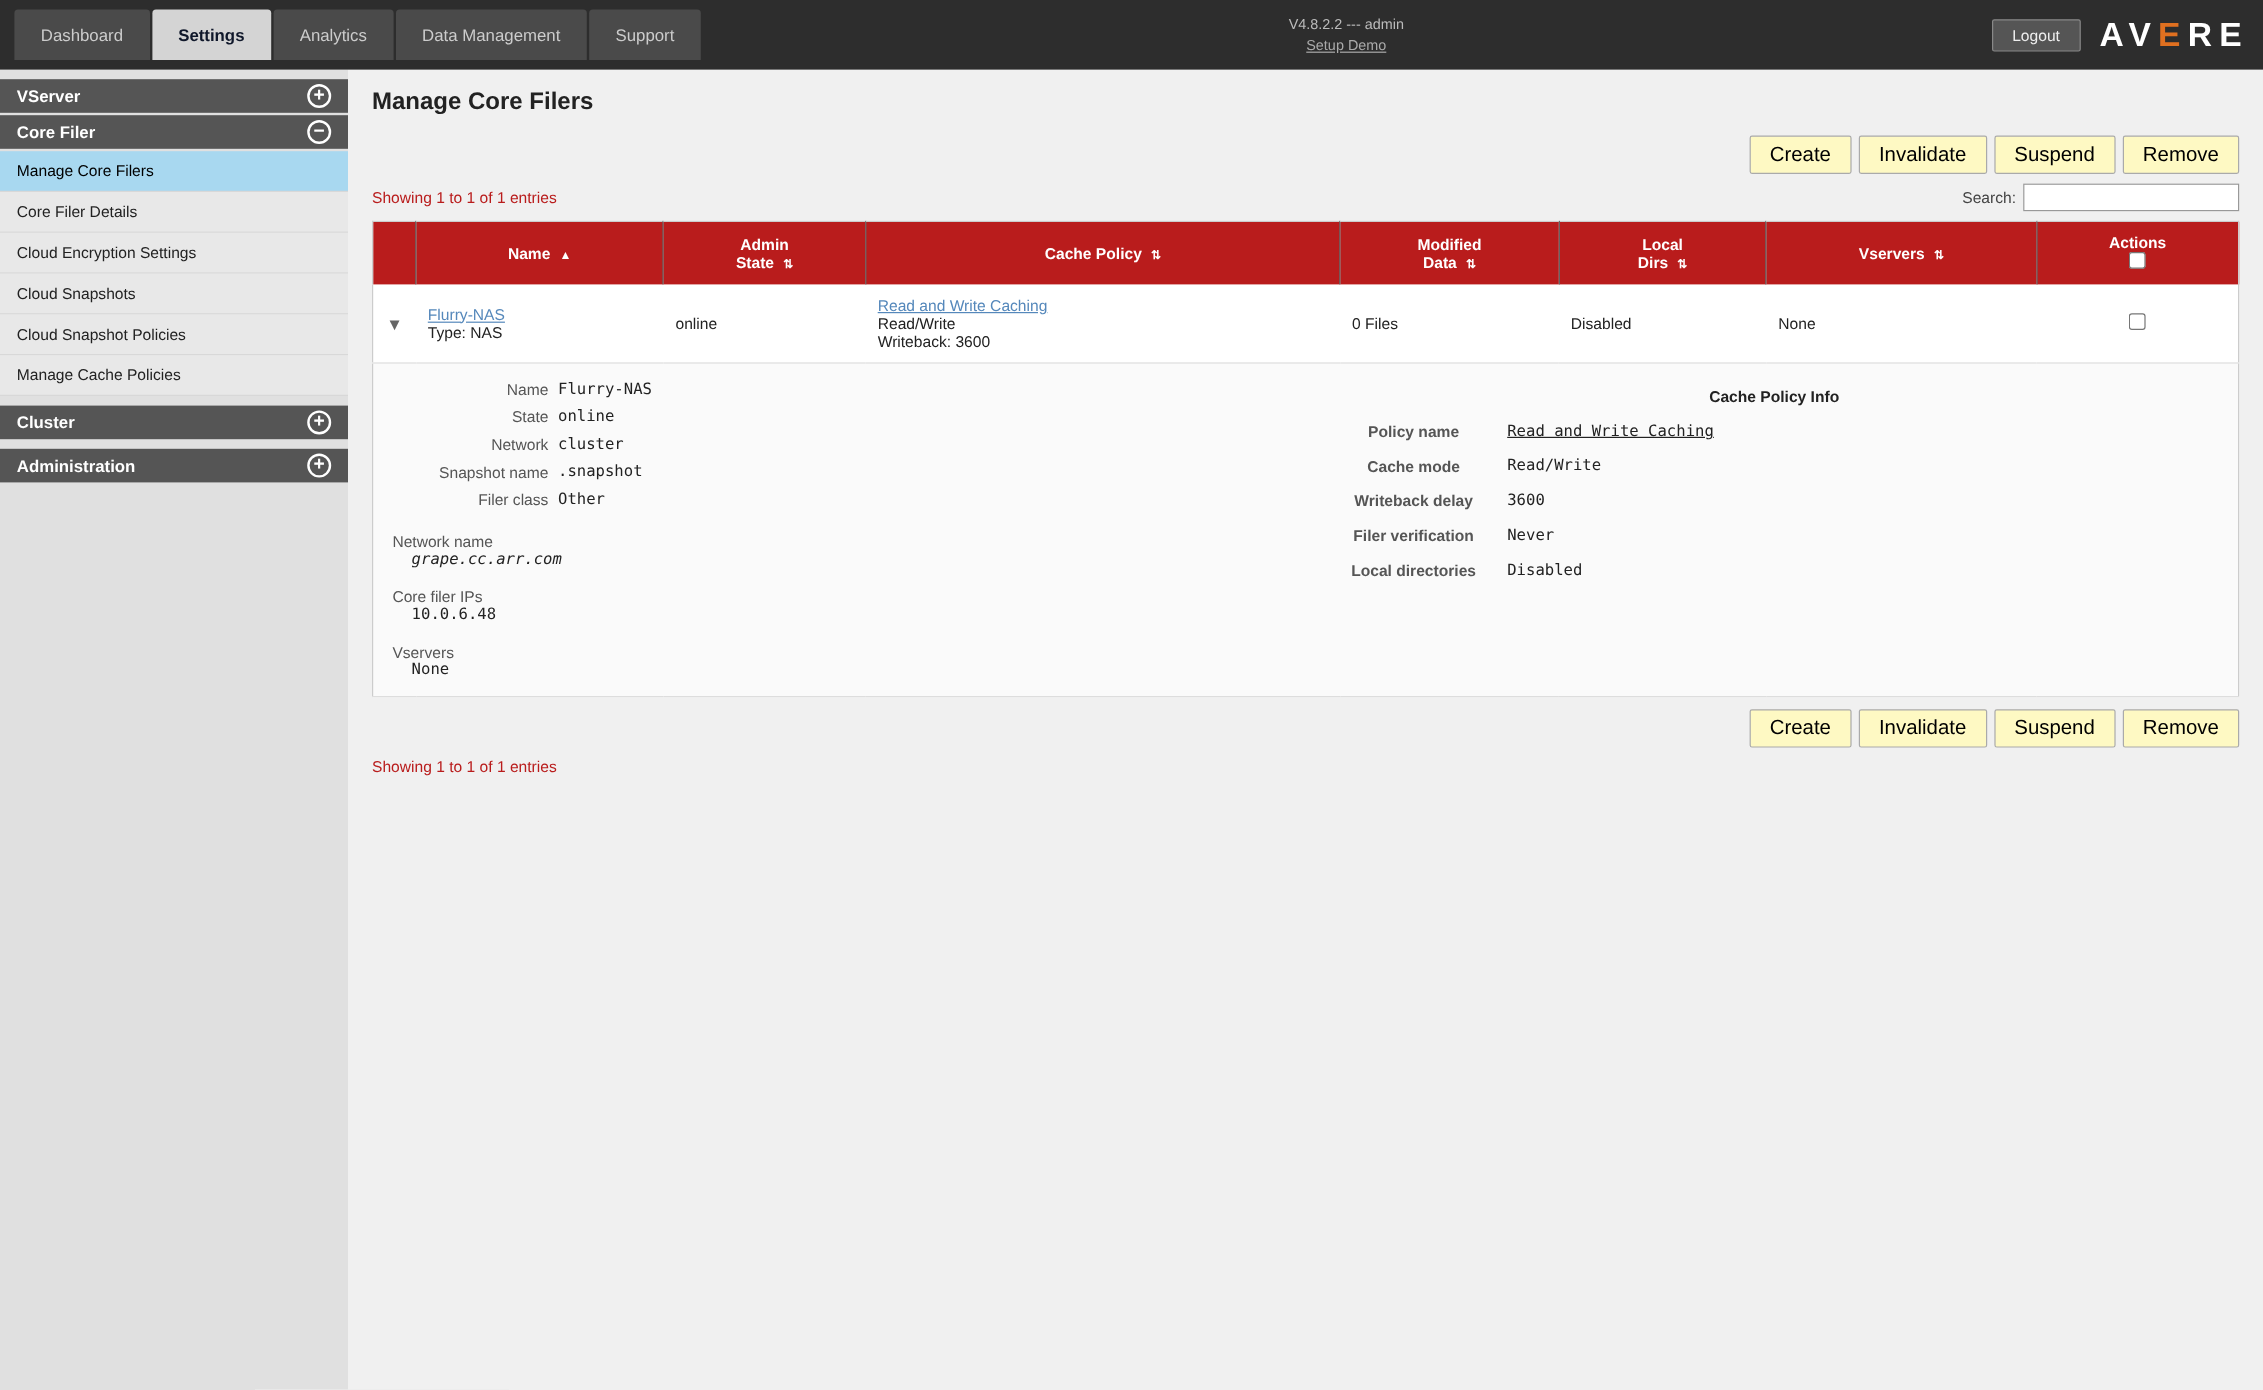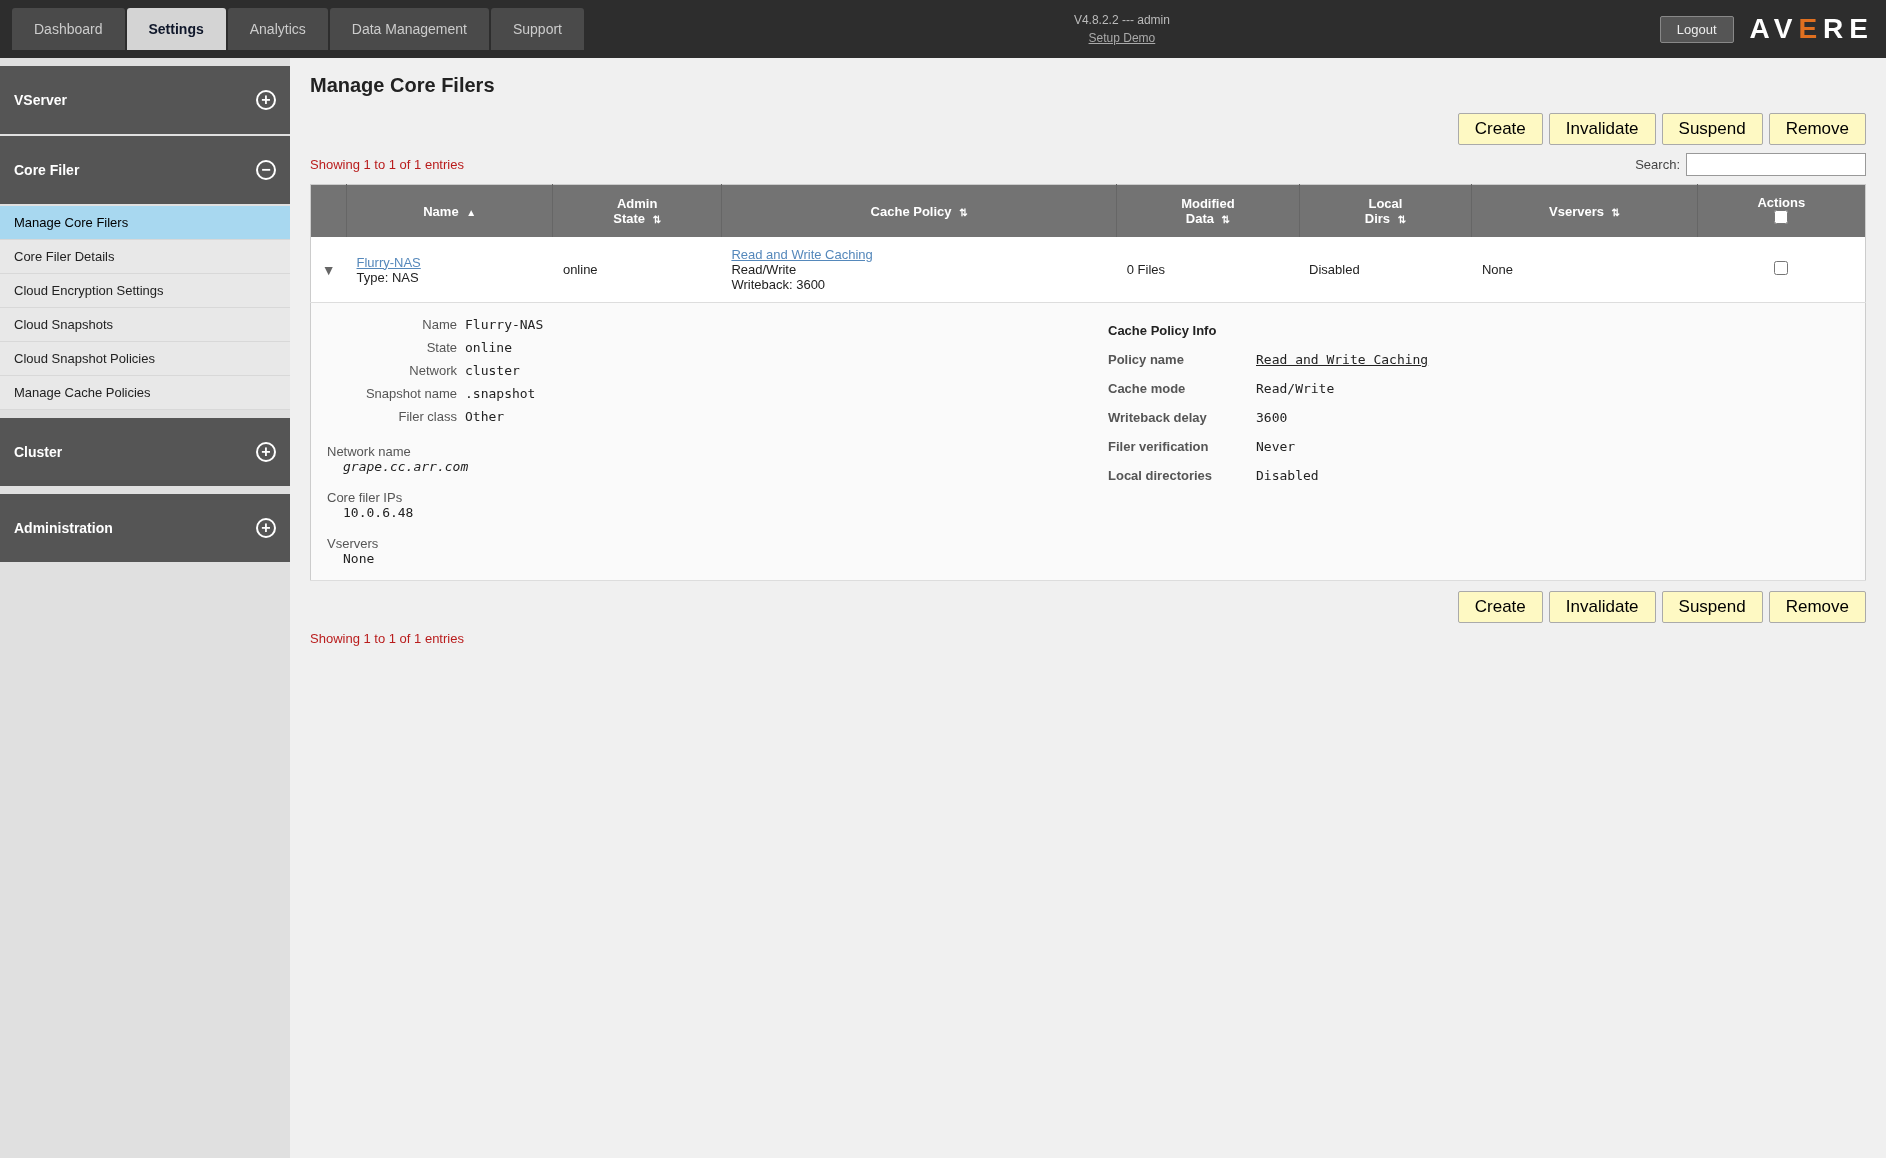--- a/index.html
+++ b/index.html
@@ -80,21 +80,21 @@
     
     .sidebar {
       width: 290px;
       background: #e0e0e0;
       flex-shrink: 0;
       padding: 8px 0;
     }
     .sidebar-section-header {
       background: #555;
       color: #fff;
-      padding: 24px 14px;
+      padding: 4px 14px;
       display: flex;
       align-items: center;
       justify-content: space-between;
       cursor: pointer;
       font-size: 14px;
       font-weight: bold;
       margin-bottom: 2px;
     }
     .sidebar-section-header .icon {
       width: 20px; height: 20px;
@@ -165,21 +165,21 @@
     }
 
     
     .data-table {
       width: 100%;
       border-collapse: collapse;
       background: #fff;
       border: 1px solid #ccc;
     }
     .data-table thead tr {
-      background: #737373;
+      background: #b91c1c;
       color: #fff;
     }
     .data-table thead th {
       padding: 10px 10px;
       text-align: center;
       font-size: 13px;
       font-weight: bold;
       border-right: 1px solid #666;
       white-space: nowrap;
     }
@@ -230,21 +230,21 @@
       color: #222;
       font-family: monospace;
       font-size: 13px;
     }
     .section-header-text {
       font-weight: bold;
       font-size: 13px;
       margin-bottom: 6px;
       margin-top: 4px;
     }
-    .cache-policy-section { margin-top: 2px; }
+    .cache-policy-section { margin-top: 2px; text-align: center; }
     .cache-detail-field {
       display: flex;
       gap: 8px;
       margin-bottom: 6px;
     }
     .cache-detail-label {
       color: #555;
       min-width: 140px;
       font-weight: bold;
     }

